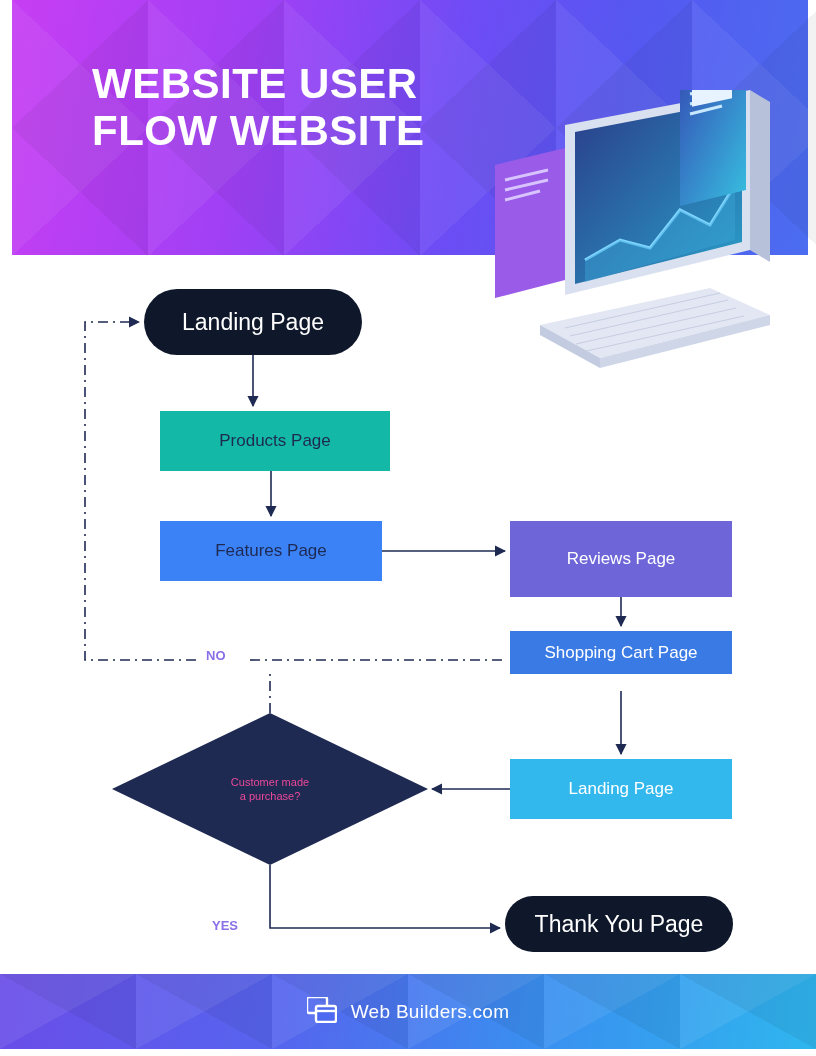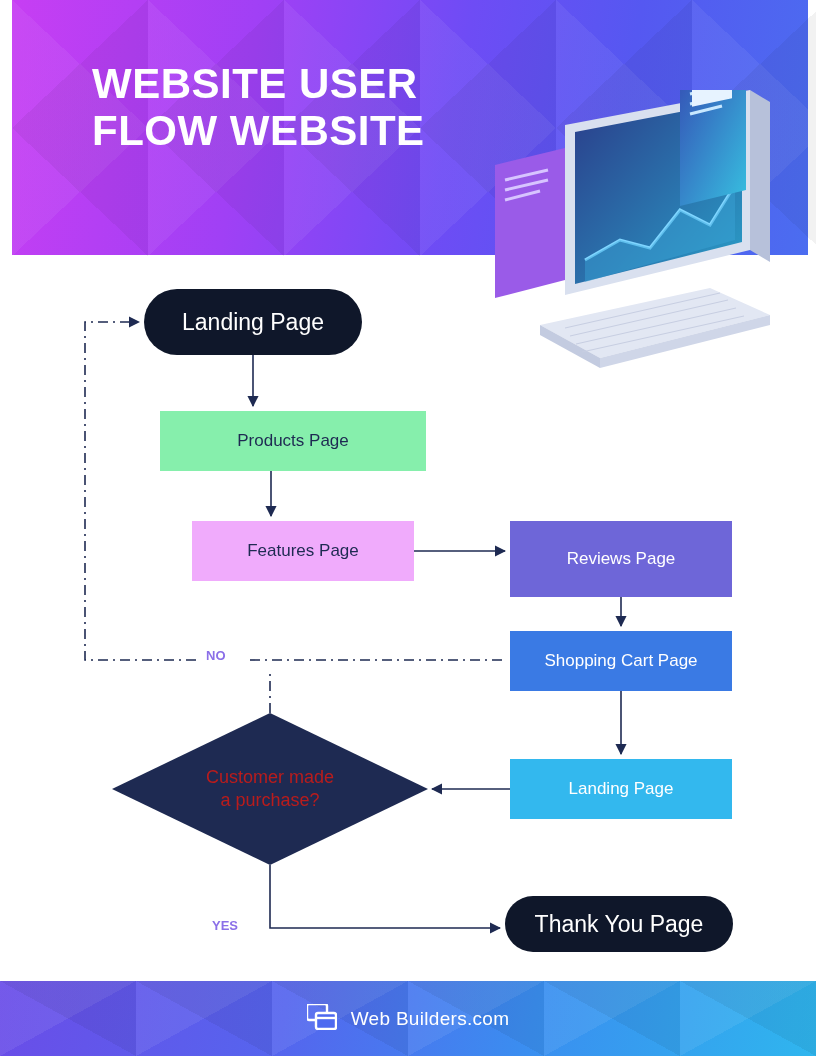--- a/index.html
+++ b/index.html
@@ -19,35 +19,35 @@
   .title{position:absolute;left:80px;top:60px;color:#fff;font-weight:800;font-size:42px;line-height:1.12;
     letter-spacing:.5px;font-family:'Arial Narrow','Segoe UI',sans-serif;font-stretch:condensed;}
   
   .illus{position:absolute;left:470px;top:90px;width:310px;height:300px;pointer-events:none;}
   
   .node{position:absolute;display:flex;align-items:center;justify-content:center;text-align:center;
     font-size:17px;color:#1e2a52;}
   .pill{border-radius:40px;color:#fff;background:#0f172a;font-size:23px;}
   .rect{}
   .n-landing  {left:144px;top:289px;width:218px;height:66px;}
-  .n-products {left:160px;top:411px;width:266px;height:60px;background:#86efac;text-align:center;}
-  .n-features {left:160px;top:521px;width:222px;height:60px;background:#f0abfc;margin-left:32px;}
+  .n-products {left:160px;top:411px;width:230px;height:60px;background:#14b8a6;text-align:center;}
+  .n-features {left:160px;top:521px;width:222px;height:60px;background:#3b82f6;}
   .n-reviews  {left:510px;top:521px;width:222px;height:76px;background:#6e66d8;color:#fff;}
-  .n-cart     {left:510px;top:631px;width:222px;height:60px;background:#3a7ae4;color:#fff;}
+  .n-cart     {left:510px;top:631px;width:222px;height:43px;background:#3a7ae4;color:#fff;}
   .n-checkout {left:510px;top:759px;width:222px;height:60px;background:#33b8ee;color:#fff;}
   .n-thankyou {left:505px;top:896px;width:228px;height:56px;}
   .diamond{position:absolute;left:112px;top:713px;width:316px;height:152px;}
   .diamond svg{position:absolute;inset:0;}
   .diamond .dtext{position:absolute;inset:0;display:flex;align-items:center;justify-content:center;
-    color:#b91c1c;font-size:18px;line-height:1.3;text-align:center;}
+    color:#ec4899;font-size:11px;line-height:1.3;text-align:center;}
   .edge-label{position:absolute;font-size:13px;font-weight:600;color:#8b6fe8;}
   .lbl-no {left:206px;top:648px;}
   .lbl-yes{left:212px;top:918px;}
   
-  .footer{position:absolute;left:0;bottom:0;width:816px;height:75px;
+  .footer{position:absolute;left:0;bottom:7px;width:816px;height:75px;
     background:linear-gradient(100deg,#6a4de8 0%,#5565ee 35%,#3a8ef0 65%,#2fb6ee 100%);
     display:flex;align-items:center;justify-content:center;gap:14px;color:#fff;}
   .footer .tri-row{height:75px;}
   .footer .tri-row .tri-cell::before{background:linear-gradient(to bottom right,rgba(255,255,255,.07) 50%,transparent 50%);}
   .footer .tri-row .tri-cell::after{background:linear-gradient(to bottom left,rgba(0,0,0,.06) 50%,transparent 50%);}
   .brand{font-size:19px;letter-spacing:.3px;position:relative;z-index:2;}
   .brand-icon{position:relative;z-index:2;}
   
   .arrows{position:absolute;left:0;top:0;width:816px;height:1056px;pointer-events:none;}
 </style>

